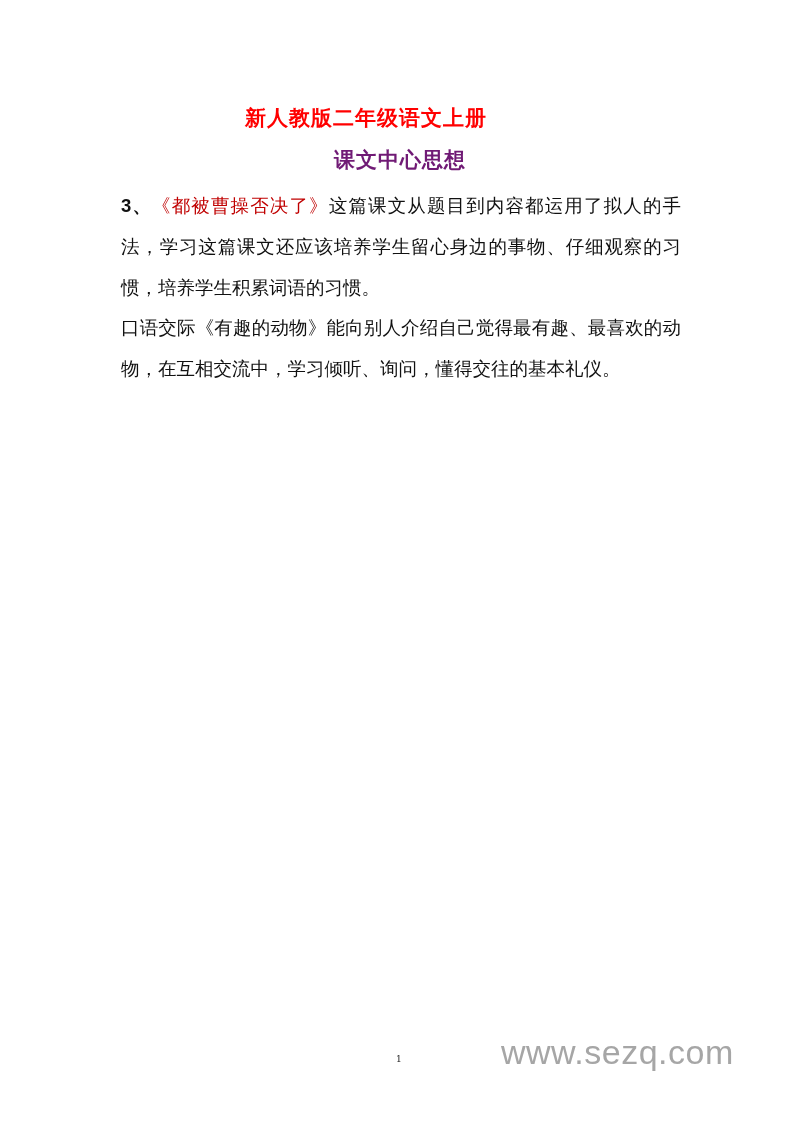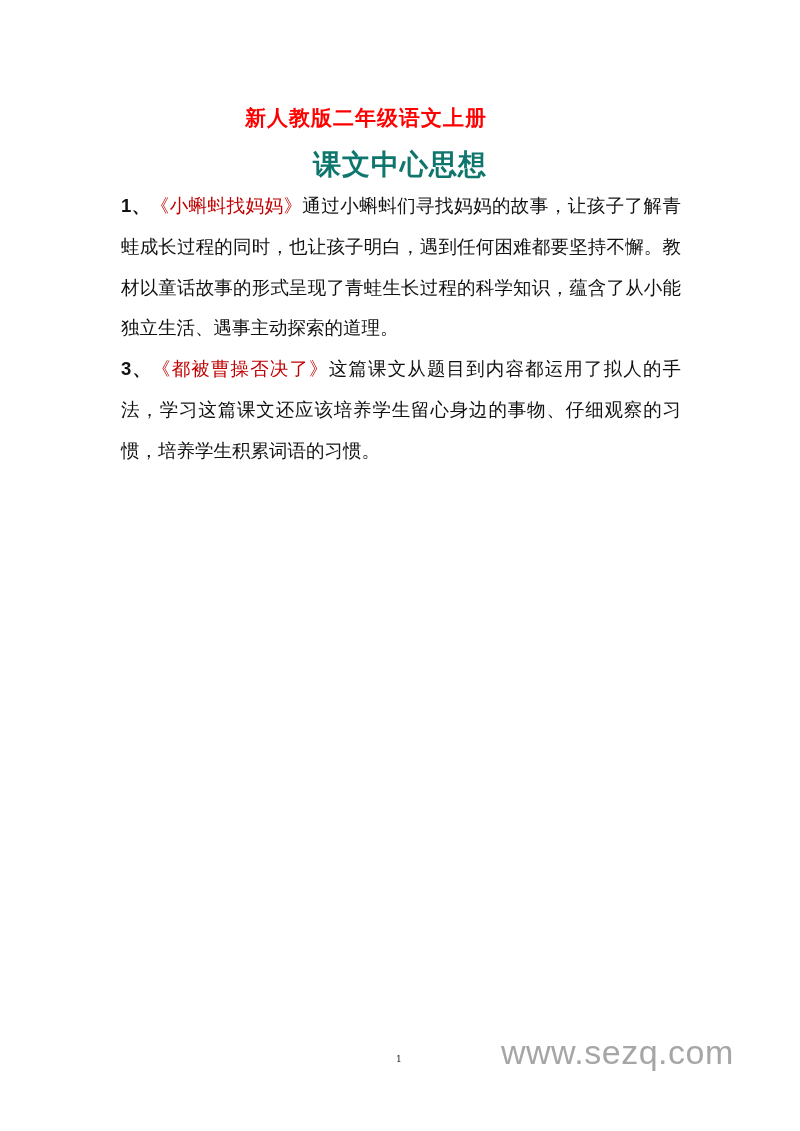--- a/index.html
+++ b/index.html
@@ -1,36 +1,36 @@
 <!DOCTYPE html>
 <html><head>
 <meta charset="utf-8">
 <style>
   html, body { margin: 0; padding: 0; background: #ffffff; }
   body { width: 800px; height: 1131px; position: relative; overflow: hidden;
          font-family: "DejaVu Sans", "Liberation Sans", sans-serif; color: #111; }
   .title1 { position: absolute; top: 104px; left: 0; width: 732px; text-align: center;
             font-size: 21px; font-weight: bold; color: #ff0000; letter-spacing: 1px; }
   .title2 { position: absolute; top: 146px; left: 0; width: 800px; text-align: center;
-            font-size: 28px; font-weight: bold; color: #0f766e; letter-spacing: 1px; }
+            font-size: 21px; font-weight: bold; color: #701a75; letter-spacing: 1px; }
   .content { position: absolute; top: 186px; left: 121px; width: 560px;
              font-size: 18.5px; line-height: 40.8px; text-align: justify; }
   .para { margin: 0; }
   .num { font-weight: bold; font-family: "Liberation Sans", sans-serif; }
   .book { color: #c00000; }
   .pagenum { position: absolute; top: 1054px; left: 396px; font-size: 9px;
              font-family: "DejaVu Serif", serif; color: #222; }
   .watermark { position: absolute; top: 1033px; left: 501px; font-size: 34px;
                font-family: "Liberation Sans", sans-serif; color: #a6a6a6; letter-spacing: 0.5px; }
 </style>
 </head>
 <body>
 
 <div class="title1">新人教版二年级语文上册</div>
 <div class="title2">课文中心思想</div>
 
 <div class="content">
-  <p class="para"><span class="num">1、</span><span class="book">《小蝌蚪找妈妈》</span><span>通过小蝌蚪们寻找妈妈的故事，让孩子了解青蛙成长过程的同时，也让孩子明白，遇到任何困难都要坚持不懈。教材以童话故事的形式呈现了青蛙生长过程的科学知识，蕴含了从小能独立生活、遇事主动探索的道理。</span></p>
   <p class="para"><span class="num">3、</span><span class="book">《都被曹操否决了》</span><span>这篇课文从题目到内容都运用了拟人的手法，学习这篇课文还应该培养学生留心身边的事物、仔细观察的习惯，培养学生积累词语的习惯。</span></p>
+  <p class="para"><span>口语交际《有趣的动物》能向别人介绍自己觉得最有趣、最喜欢的动物，在互相交流中，学习倾听、询问，懂得交往的基本礼仪。</span></p>
 </div>
 
 <div class="pagenum">1</div>
 <div class="watermark">www.sezq.com</div>
 
 </body></html>

